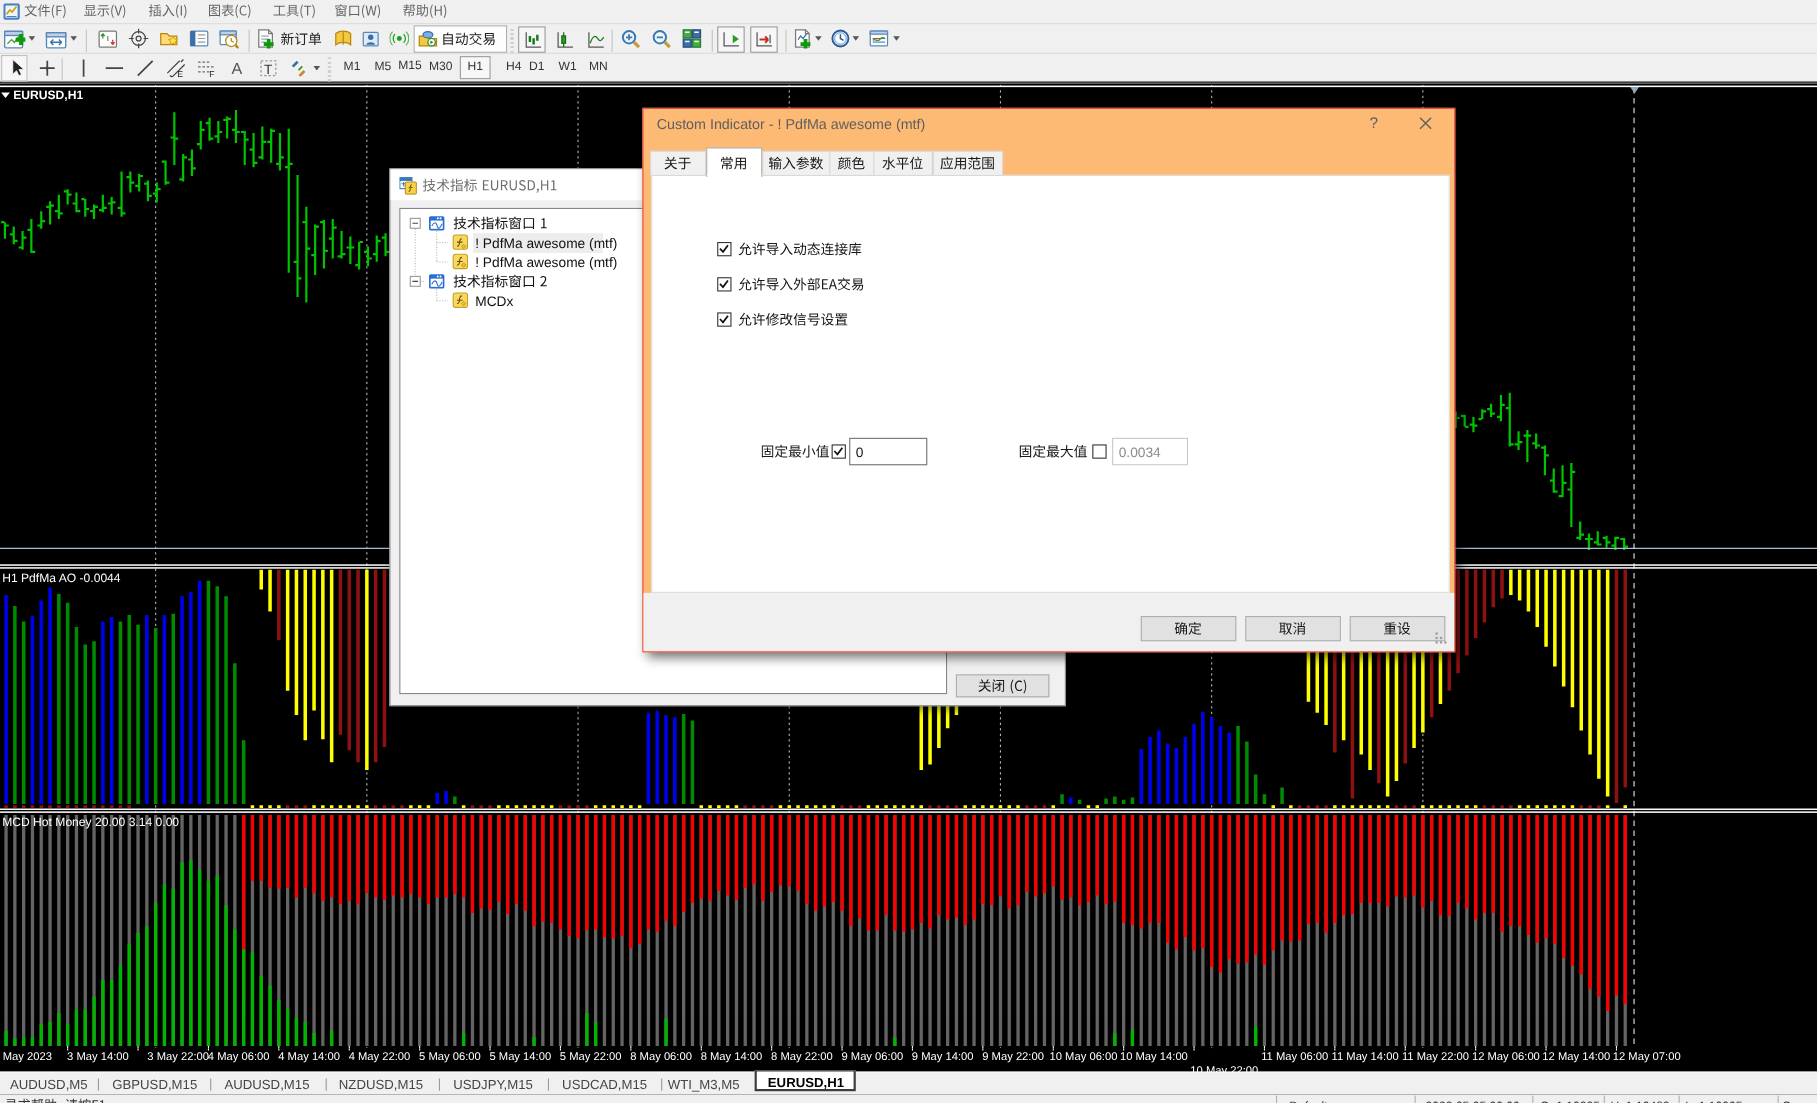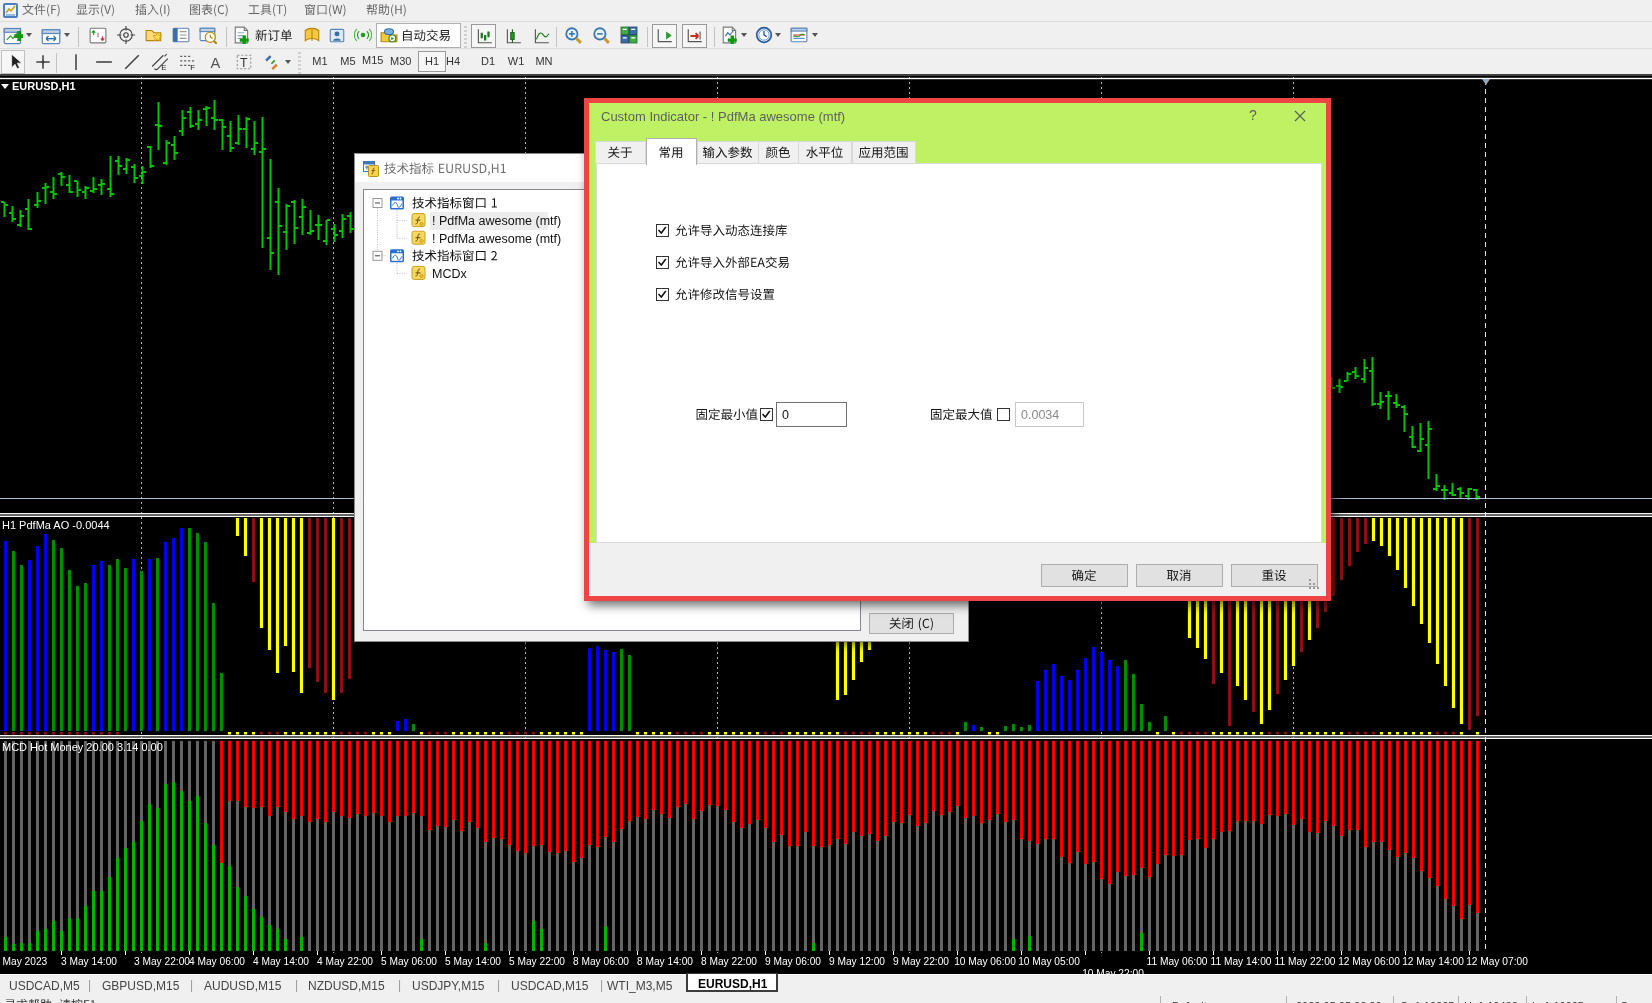--- a/index.html
+++ b/index.html
@@ -205,21 +205,21 @@
       <path d="M7 9l3-3 1 1-3 3z" fill="#2a9a2a"></path>
     </svg>
     <div style="position:absolute;left:285px;top:60px;width:0;height:0;border-left:3.5px solid transparent;border-right:3.5px solid transparent;border-top:4px solid #555"></div>
     <div style="position:absolute;left:298px;top:52px;width:3px;height:22px;background:repeating-linear-gradient(180deg,#cfcfcf 0 2px,#f0f0f0 2px 4px)"></div>
     <div class="abs" style="left:306px;top:51px;width:28px;height:21px;line-height:21px;text-align:center;font-size:11px;color:#333">M1</div>
     <div class="abs" style="left:334px;top:51px;width:28px;height:21px;line-height:21px;text-align:center;font-size:11px;color:#333">M5</div>
     <div class="abs" style="left:362px;top:50px;width:28px;height:21px;line-height:21px;font-size:11px;color:#333">M15</div>
     <div class="abs" style="left:390px;top:51px;width:28px;height:21px;line-height:21px;text-align:left;font-size:11px;color:#333">M30</div>
     <div class="abs" style="left:418px;top:51px;width:28px;height:21px;background:#f7f7f7;border:1px solid #9a9a9a;box-sizing:border-box"></div>
     <div class="abs" style="left:418px;top:51px;width:28px;height:21px;line-height:21px;text-align:center;font-size:11px;color:#333">H1</div>
-    <div class="abs" style="left:446px;top:51px;width:28px;height:21px;line-height:21px;text-align:left;font-size:11px;color:#333">H4</div>
+    <div class="abs" style="left:446px;top:51px;width:28px;height:21px;line-height:21px;text-align:right;font-size:11px;color:#333">H4</div>
     <div class="abs" style="left:474px;top:51px;width:28px;height:21px;line-height:21px;text-align:center;font-size:11px;color:#333">D1</div>
     <div class="abs" style="left:502px;top:51px;width:28px;height:21px;line-height:21px;text-align:center;font-size:11px;color:#333">W1</div>
     <div class="abs" style="left:530px;top:51px;width:28px;height:21px;line-height:21px;text-align:center;font-size:11px;color:#333">MN</div>
 <svg class="abs" style="left:0;top:77px" width="1652" height="876" viewBox="0 0 1652 876">
 <rect x="0" y="0" width="1652" height="876" fill="#000"></rect>
 <line x1="141.5" y1="0" x2="141.5" y2="876" stroke="#b4b4b4" stroke-width="1" stroke-dasharray="2 3"></line>
 <line x1="333.5" y1="0" x2="333.5" y2="876" stroke="#b4b4b4" stroke-width="1" stroke-dasharray="2 3"></line>
 <line x1="525.5" y1="0" x2="525.5" y2="876" stroke="#b4b4b4" stroke-width="1" stroke-dasharray="2 3"></line>
 <line x1="717.5" y1="0" x2="717.5" y2="876" stroke="#b4b4b4" stroke-width="1" stroke-dasharray="2 3"></line>
 <line x1="909.5" y1="0" x2="909.5" y2="876" stroke="#b4b4b4" stroke-width="1" stroke-dasharray="2 3"></line>
@@ -279,35 +279,35 @@
       <span style="position:absolute;left:217px;top:3px;white-space:nowrap;transform:translateX(-50%)">4 May 06:00</span>
       <span style="position:absolute;left:281px;top:3px;white-space:nowrap;transform:translateX(-50%)">4 May 14:00</span>
       <span style="position:absolute;left:345px;top:3px;white-space:nowrap;transform:translateX(-50%)">4 May 22:00</span>
       <span style="position:absolute;left:409px;top:3px;white-space:nowrap;transform:translateX(-50%)">5 May 06:00</span>
       <span style="position:absolute;left:473px;top:3px;white-space:nowrap;transform:translateX(-50%)">5 May 14:00</span>
       <span style="position:absolute;left:537px;top:3px;white-space:nowrap;transform:translateX(-50%)">5 May 22:00</span>
       <span style="position:absolute;left:601px;top:3px;white-space:nowrap;transform:translateX(-50%)">8 May 06:00</span>
       <span style="position:absolute;left:665px;top:3px;white-space:nowrap;transform:translateX(-50%)">8 May 14:00</span>
       <span style="position:absolute;left:729px;top:3px;white-space:nowrap;transform:translateX(-50%)">8 May 22:00</span>
       <span style="position:absolute;left:793px;top:3px;white-space:nowrap;transform:translateX(-50%)">9 May 06:00</span>
-      <span style="position:absolute;left:857px;top:3px;white-space:nowrap;transform:translateX(-50%)">9 May 12:00</span>
+      <span style="position:absolute;left:857px;top:3px;white-space:nowrap;transform:translateX(-50%)">9 May 14:00</span>
       <span style="position:absolute;left:921px;top:3px;white-space:nowrap;transform:translateX(-50%)">9 May 22:00</span>
       <span style="position:absolute;left:985px;top:3px;white-space:nowrap;transform:translateX(-50%)">10 May 06:00</span>
-      <span style="position:absolute;left:1049px;top:3px;white-space:nowrap;transform:translateX(-50%)">10 May 05:00</span>
+      <span style="position:absolute;left:1049px;top:3px;white-space:nowrap;transform:translateX(-50%)">10 May 14:00</span>
       <span style="position:absolute;left:1113px;top:15px;white-space:nowrap;transform:translateX(-50%)">10 May 22:00</span>
       <span style="position:absolute;left:1177px;top:3px;white-space:nowrap;transform:translateX(-50%)">11 May 06:00</span>
       <span style="position:absolute;left:1241px;top:3px;white-space:nowrap;transform:translateX(-50%)">11 May 14:00</span>
       <span style="position:absolute;left:1305px;top:3px;white-space:nowrap;transform:translateX(-50%)">11 May 22:00</span>
       <span style="position:absolute;left:1369px;top:3px;white-space:nowrap;transform:translateX(-50%)">12 May 06:00</span>
       <span style="position:absolute;left:1433px;top:3px;white-space:nowrap;transform:translateX(-50%)">12 May 14:00</span>
       <span style="position:absolute;left:1497px;top:3px;white-space:nowrap;transform:translateX(-50%)">12 May 07:00</span>
     </div>
 <div class="abs" style="left:0;top:974px;width:1652px;height:1.5px;background:#fff"></div>
     <div class="abs" style="left:0;top:975px;width:1652px;height:20px;background:#f0f0f0;font-size:12px;color:#454545">
-      <span style="position:absolute;left:9px;top:4px">USDCAD,M5</span>
+      <span style="position:absolute;left:9px;top:4px">AUDUSD,M5</span>
       <span style="position:absolute;left:102px;top:4px">GBPUSD,M15</span>
       <span style="position:absolute;left:204px;top:4px">AUDUSD,M15</span>
       <span style="position:absolute;left:308px;top:4px">NZDUSD,M15</span>
       <span style="position:absolute;left:412px;top:4px">USDJPY,M15</span>
       <span style="position:absolute;left:511px;top:4px">USDCAD,M15</span>
       <span style="position:absolute;left:607px;top:4px">WTI_M3,M5</span>
       <span style="position:absolute;left:88px;top:3px;color:#9a9a9a">|</span>
       <span style="position:absolute;left:190px;top:3px;color:#9a9a9a">|</span>
       <span style="position:absolute;left:295px;top:3px;color:#9a9a9a">|</span>
       <span style="position:absolute;left:398px;top:3px;color:#9a9a9a">|</span>
@@ -379,21 +379,21 @@
         <rect x="48" y="76.4" width="13" height="13" rx="2" fill="#f7d861" stroke="#c8a01e"></rect>
         <path d="M56 79c-1.2 0-1.8.5-2 1.7l-.5 3.6c-.2 1.2-.8 1.7-2 1.7M51.5 82.9h5" stroke="#6a4e08" fill="none"></path>
         <path d="M57.5 84l2 2-2 2-2-2z" fill="#f0c030" stroke="#b8860b" stroke-width=".7"></path>
         <text x="68" y="88" font-size="12.5" fill="#111" font-family="Liberation Sans">MCDx</text>
       </svg>
       <div style="position:absolute;left:514px;top:459px;width:85px;height:21px;background:#e1e1e1;border:1px solid #adadad;box-sizing:border-box"></div>
       <svg style="position:absolute;left:514px;top:459px" width="85" height="21" viewBox="0 0 85 21">
         <path d="M22.7 5.0C23.2 5.7 23.8 6.6 24.0 7.2H21.5V8.1H25.7V9.6C25.7 9.8 25.7 10.1 25.6 10.3H20.8V11.2H25.5C25.1 12.6 23.9 14.0 20.5 15.2C20.8 15.4 21.1 15.8 21.2 16.0C24.4 14.9 25.8 13.4 26.3 12.0C27.4 13.9 29.0 15.3 31.2 15.9C31.4 15.6 31.7 15.2 31.9 15.0C29.6 14.4 27.9 13.1 27.0 11.2H31.6V10.3H26.7L26.7 9.6V8.1H30.9V7.2H28.4C28.9 6.5 29.4 5.6 29.8 4.9L28.8 4.5C28.5 5.3 27.9 6.4 27.4 7.2H24.0L24.8 6.7C24.6 6.1 24.0 5.2 23.5 4.6Z M33.5 7.3V16.0H34.4V7.3ZM33.7 5.1C34.3 5.7 35.0 6.4 35.3 6.9L36.0 6.4C35.7 5.9 35.0 5.2 34.4 4.6ZM39.4 6.9V8.6H35.4V9.5H38.9C38.1 10.9 36.6 12.2 34.9 13.0C35.1 13.2 35.4 13.5 35.5 13.7C37.1 12.8 38.5 11.7 39.4 10.3V13.7C39.4 13.9 39.4 14.0 39.2 14.0C39.0 14.0 38.3 14.0 37.5 14.0C37.7 14.2 37.8 14.6 37.8 14.9C38.8 14.9 39.5 14.9 39.9 14.7C40.3 14.6 40.4 14.3 40.4 13.8V9.5H42.2V8.6H40.4V6.9ZM36.8 5.2V6.1H42.9V14.8C42.9 15.0 42.8 15.0 42.7 15.1C42.5 15.1 41.9 15.1 41.3 15.0C41.4 15.3 41.6 15.7 41.6 15.9C42.5 15.9 43.0 15.9 43.4 15.8C43.7 15.6 43.8 15.3 43.8 14.8V5.2Z M51.6 17.4 52.3 17.1C51.3 15.4 50.8 13.2 50.8 11.1C50.8 9.0 51.3 6.9 52.3 5.1L51.6 4.8C50.5 6.7 49.8 8.7 49.8 11.1C49.8 13.6 50.5 15.6 51.6 17.4Z M57.6 15.2C58.8 15.2 59.7 14.7 60.4 13.8L59.8 13.1C59.2 13.8 58.5 14.2 57.6 14.2C55.9 14.2 54.8 12.7 54.8 10.4C54.8 8.1 56.0 6.7 57.7 6.7C58.5 6.7 59.1 7.0 59.6 7.5L60.2 6.8C59.7 6.2 58.8 5.7 57.7 5.7C55.3 5.7 53.6 7.5 53.6 10.4C53.6 13.4 55.3 15.2 57.6 15.2Z M62.1 17.4C63.2 15.6 63.9 13.6 63.9 11.1C63.9 8.7 63.2 6.7 62.1 4.8L61.4 5.1C62.5 6.9 63.0 9.0 63.0 11.1C63.0 13.2 62.5 15.4 61.4 17.1Z" fill="#1a1a1a"></path>
       </svg>
     </div>
-<div class="abs" style="left:584px;top:98px;width:737px;height:493px;background:#bef264;border:5px solid #ef4444;box-shadow:4px 4px 10px rgba(0,0,0,.6);z-index:20;font-family:'Liberation Sans',sans-serif">
+<div class="abs" style="left:584px;top:98px;width:737px;height:493px;background:#fdba74;border:1px solid #ef4444;box-shadow:4px 4px 10px rgba(0,0,0,.6);z-index:20;font-family:'Liberation Sans',sans-serif">
       <div style="position:absolute;left:12px;top:6px;font-size:13px;color:#5f5f5f">Custom Indicator - ! PdfMa awesome (mtf)</div>
       <div style="position:absolute;left:660px;top:4px;font-size:14px;color:#5f5f5f">?</div>
       <svg style="position:absolute;left:705px;top:7px" width="12" height="12" viewBox="0 0 12 12">
         <path d="M1 1l10 10M11 1L1 11" stroke="#5f5f5f" stroke-width="1.2"></path>
       </svg>
       <div style="position:absolute;left:0;top:440px;width:737px;height:53px;background:#f0f0f0"></div>
       <div style="position:absolute;left:7px;top:60px;width:726px;height:380px;background:#fff;border:1px solid #dcdcdc;box-sizing:border-box"></div>
       <svg style="position:absolute;left:0;top:0" width="737" height="62" viewBox="0 0 737 62">
         <rect x="6.5" y="38.5" width="50" height="22" fill="#f0f0f0" stroke="#d9d9d9"></rect>
         <path d="M21.3 44.0C21.8 44.7 22.3 45.6 22.6 46.2H20.1V47.1H24.3V48.6C24.3 48.9 24.2 49.1 24.2 49.3H19.4V50.2H24.1C23.6 51.6 22.5 53.0 19.1 54.2C19.4 54.4 19.7 54.8 19.8 55.0C23.0 53.9 24.4 52.4 24.9 51.0C26.0 52.9 27.6 54.3 29.8 54.9C30.0 54.6 30.3 54.2 30.5 54.0C28.2 53.5 26.5 52.1 25.6 50.2H30.2V49.3H25.3L25.3 48.6V47.1H29.5V46.2H27.0C27.5 45.5 28.0 44.6 28.4 43.9L27.4 43.5C27.1 44.3 26.5 45.4 26.0 46.2H22.6L23.4 45.7C23.2 45.1 22.6 44.2 22.1 43.6Z M32.5 44.4V45.3H36.9V48.5H31.7V49.4H36.9V53.6C36.9 53.9 36.8 54.0 36.5 54.0C36.2 54.0 35.3 54.0 34.2 54.0C34.4 54.2 34.6 54.7 34.6 54.9C35.9 54.9 36.7 54.9 37.2 54.8C37.7 54.6 37.9 54.3 37.9 53.6V49.4H42.8V48.5H37.9V45.3H42.0V44.4Z" fill="#1a1a1a"></path>

